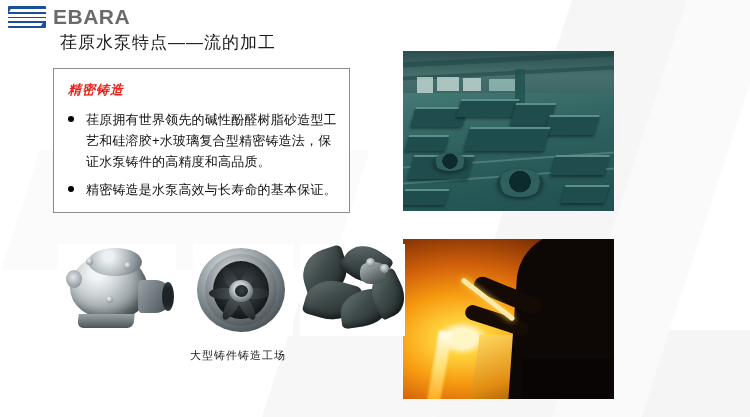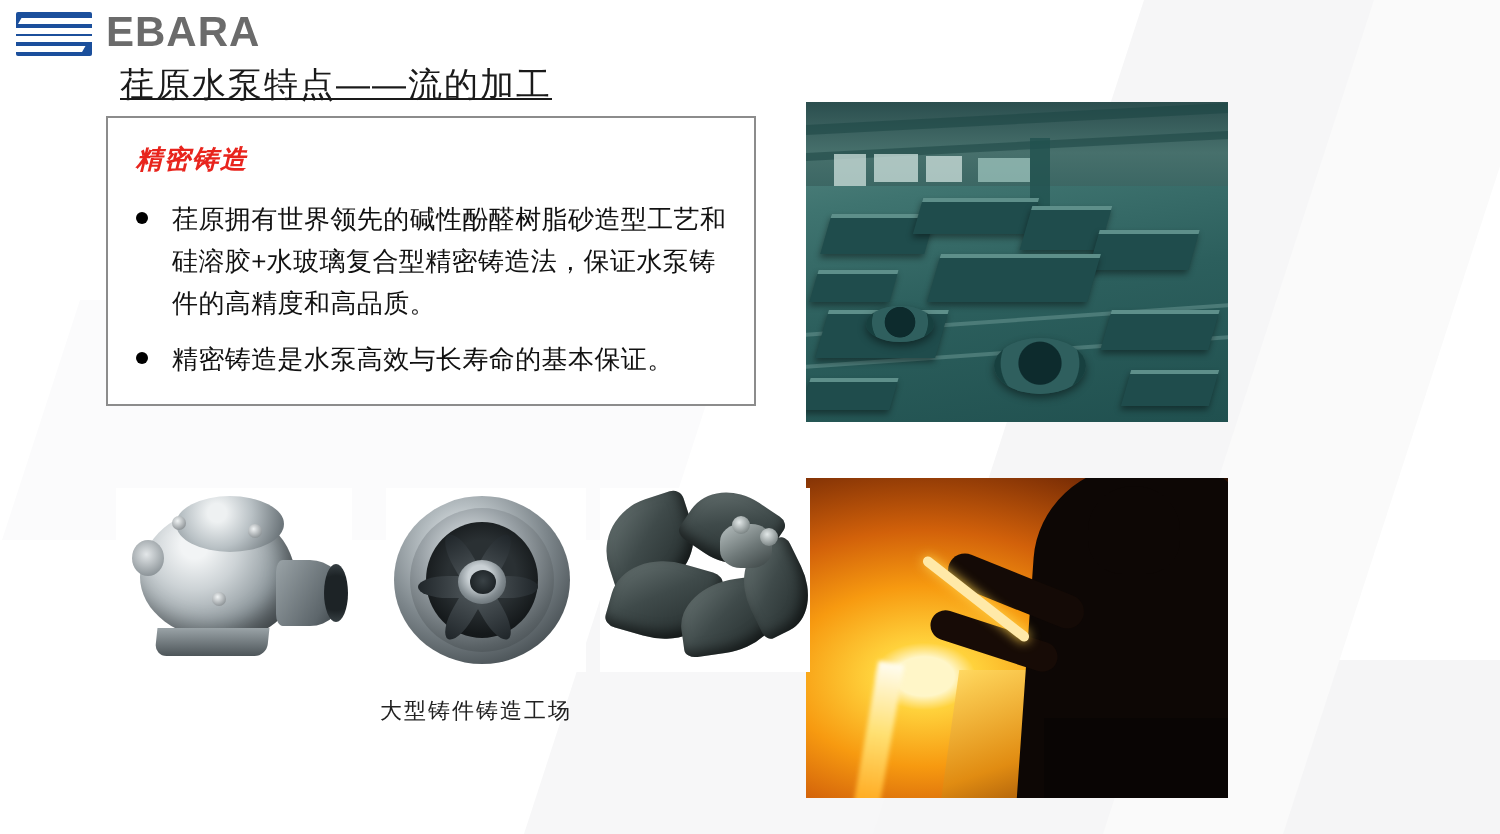--- a/index.html
+++ b/index.html
@@ -106,29 +106,28 @@
 
   
   .slide-title {
     position: absolute;
     left: 60px;
     top: 31px;
     font-size: 17px;
     color: #1a1a1a;
     letter-spacing: 1px;
     white-space: nowrap;
-    text-decoration: underline;
   }
 
   
   .textbox {
     position: absolute;
     left: 53px;
-    top: 58px;
-    width: 325px;
+    top: 68px;
+    width: 297px;
     height: 145px;
     background: #ffffff;
     border: 1px solid #8c8c8c;
     box-sizing: border-box;
     padding: 10px 12px 0 12px;
   }
   .tb-heading {
     color: #e8241d;
     font-weight: 700;
     font-style: italic;

